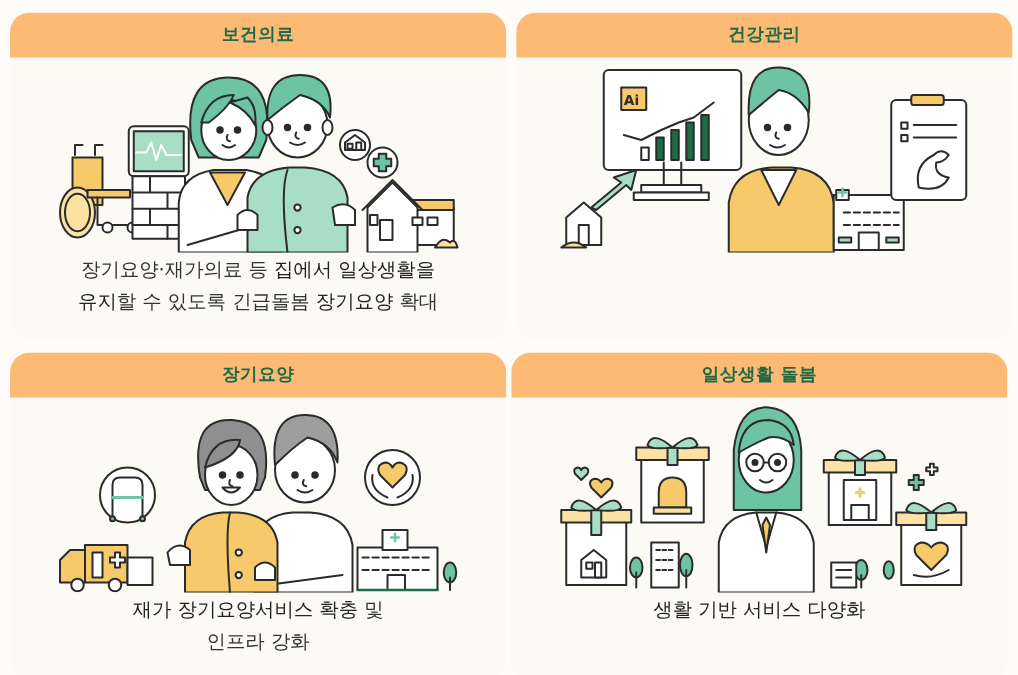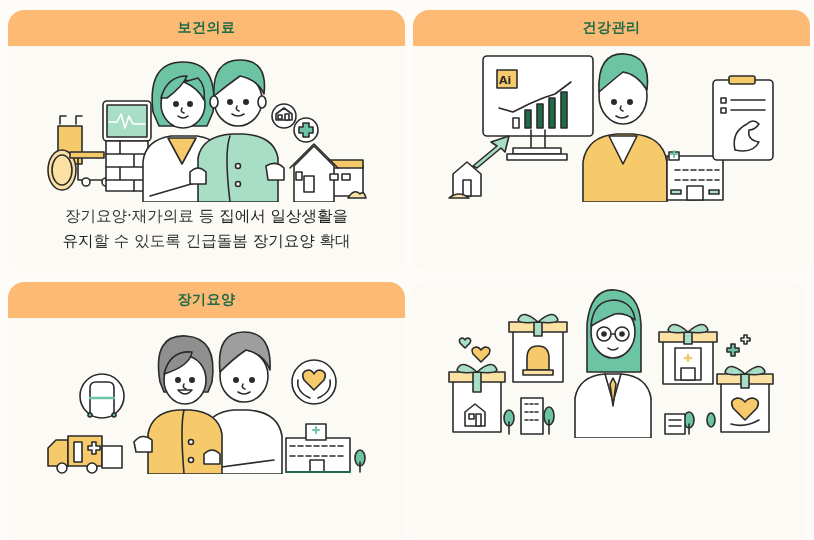--- a/index.html
+++ b/index.html
@@ -234,23 +234,32 @@
           <path d="M282 128 h56 M282 138 h56" stroke-dasharray="5 3"></path>
           <rect x="302" y="142" width="14" height="12" fill="#fff"></rect>
           <path d="M278 154 h64" stroke="#1e6b48" stroke-width="2"></path>
         </g>
         <g>
           <ellipse cx="352" cy="140" rx="5" ry="8" fill="#6cc4a4"></ellipse>
           <path d="M352 144 v10" fill="none"></path>
         </g>
       </svg>
     </div>
+    <div class="desc">
+      <div>
+        <b>재가 장기요양서비스 확충</b><span> 및</span>
+      </div>
+      <div>
+        <span>인프라 강화</span>
+      </div>
+    </div>
   </div>
 
   <div class="card c4">
+    <div class="hdr">일상생활 돌봄</div>
     <div class="illus">
       <svg width="397" height="156" viewBox="0 0 397 156" stroke="#2b2b2b" stroke-width="1.6" stroke-linejoin="round" stroke-linecap="round">
         <g>
           <path d="M56 66 l-5 -5 q-2 -4 2 -5 q2 0 3 2 q1 -2 3 -2 q4 1 2 5 z" fill="#a8ddc6"></path>
           <path d="M72 80 l-8 -8 q-3 -6 3 -7 q3 0 5 3 q2 -3 5 -3 q6 1 3 7 z" fill="#f6c96b"></path>
         </g>
         <g>
           <rect x="44" y="98" width="48" height="52" fill="#fff"></rect>
           <rect x="40" y="90" width="56" height="10" fill="#fbe2a4"></rect>
           <rect x="64" y="90" width="8" height="20" fill="#a8ddc6"></rect>
@@ -315,16 +324,19 @@
           <rect x="312" y="100" width="48" height="50" fill="#fff"></rect>
           <rect x="308" y="92" width="56" height="10" fill="#fbe2a4"></rect>
           <rect x="332" y="92" width="8" height="14" fill="#a8ddc6"></rect>
           <path d="M336 92 q-16 -14 -20 -2 q2 4 20 2 q16 -14 20 -2 q-2 4 -20 2" fill="#a8ddc6"></path>
           <path d="M336 138 l-12 -12 q-4 -8 4 -10 q5 0 8 4 q3 -4 8 -4 q8 2 4 10 z" fill="#f6c96b"></path>
           <path d="M322 142 q14 4 28 -4" fill="none"></path>
         </g>
       </svg>
     </div>
     <div class="desc">
+      <div>
+        <b>생활 기반 서비스 다양화</b>
+      </div>
     </div>
   </div>
 
 </div>
 
 </body></html>

